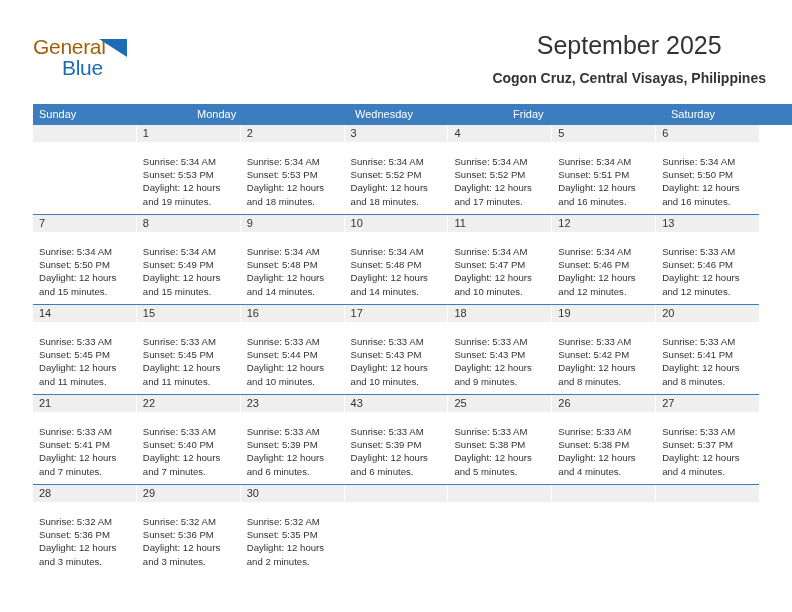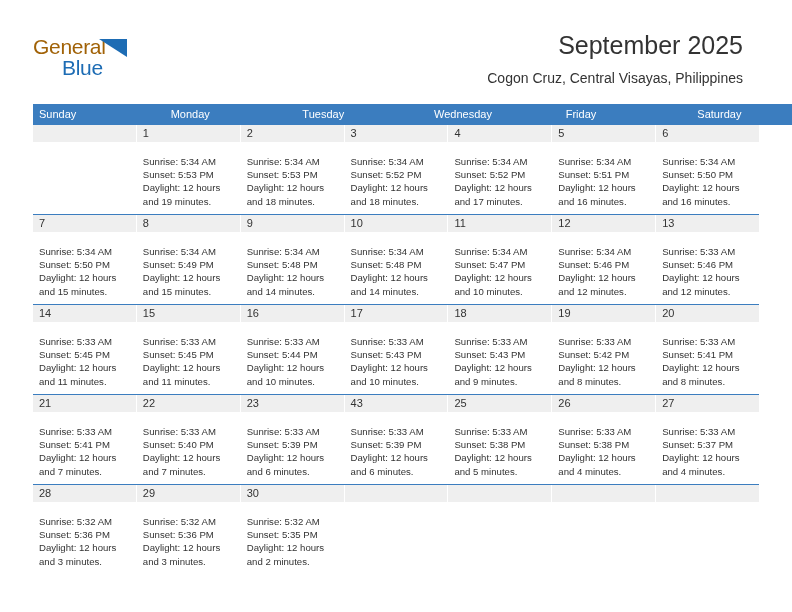--- a/index.html
+++ b/index.html
@@ -63,38 +63,39 @@
     left: 29px;
     top: 21px;
     font-size: 21px;
     letter-spacing: -0.3px;
     color: #1d6cb4;
     line-height: 22px;
   }
 
   .title-block {
     position: absolute;
-    right: 49px;
+    right: 26px;
     top: 30px;
-    text-align: right;
+    text-align: center;
   }
   .cal-title {
     font-size: 25px;
     color: #333333;
     line-height: 30px;
     white-space: nowrap;
     font-weight: normal;
     margin: 0;
   }
   .cal-subtitle {
     font-size: 14px;
     color: #333333;
     line-height: 18px;
     margin-top: 9px;
     white-space: nowrap;
+    font-weight: bold;
   }
 
   
   .calendar {
     position: absolute;
     left: 33px;
     top: 104px;
     width: 726px;
   }
 
@@ -182,21 +183,20 @@
       <div class="cal-subtitle">Cogon Cruz, Central Visayas, Philippines</div>
     </div>
 
   </div>
 
   <div class="calendar">
 
     <div class="weekday-row">
       <div class="weekday-cell">Sunday</div>
       <div class="weekday-cell">Monday</div>
-      <div class="weekday-cell">Tuesday</div>
       <div class="weekday-cell">Wednesday</div>
       <div class="weekday-cell">Friday</div>
       <div class="weekday-cell">Saturday</div>
     </div>
 
     <div id="weeks-container">
         <div class="week-row">
           <div class="week-inner">
             <div class="day-cell empty">
               <div class="day-number"></div>

